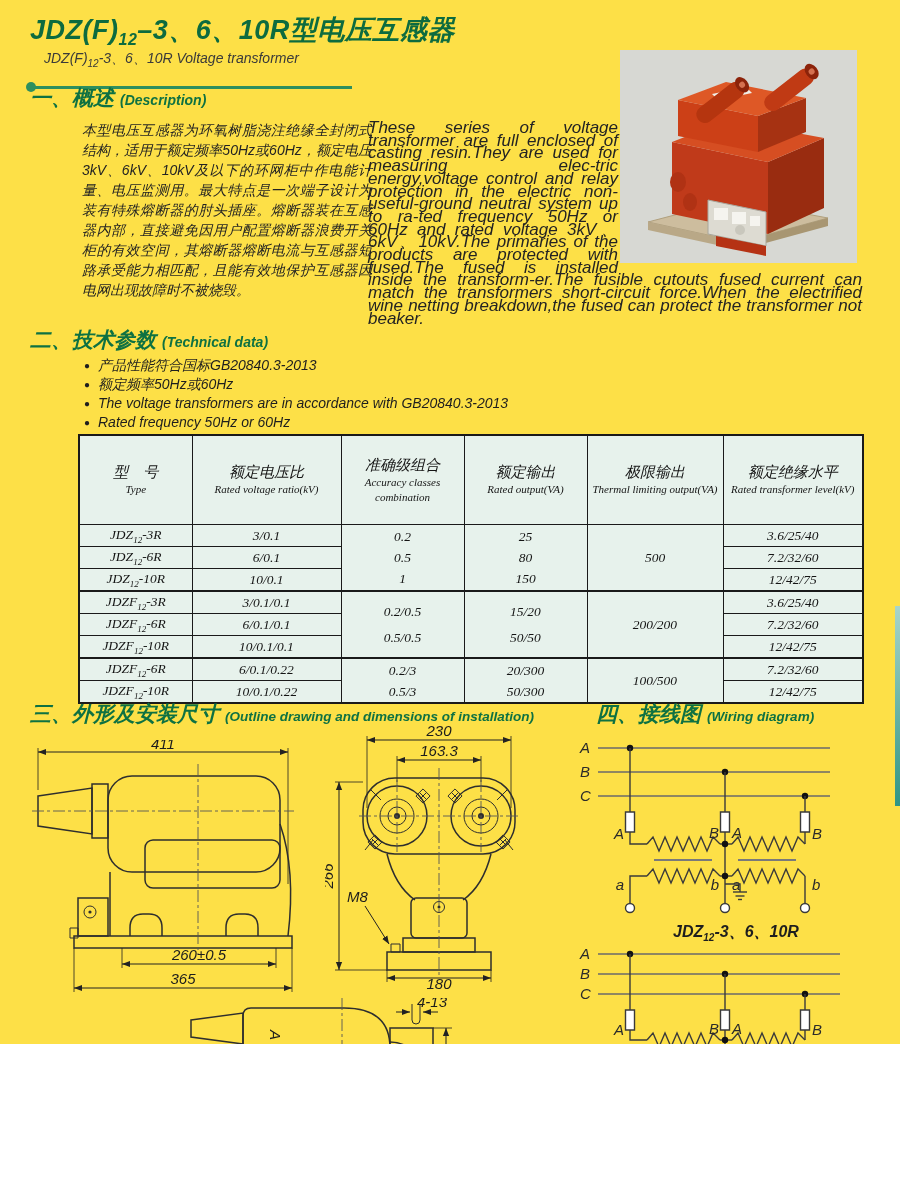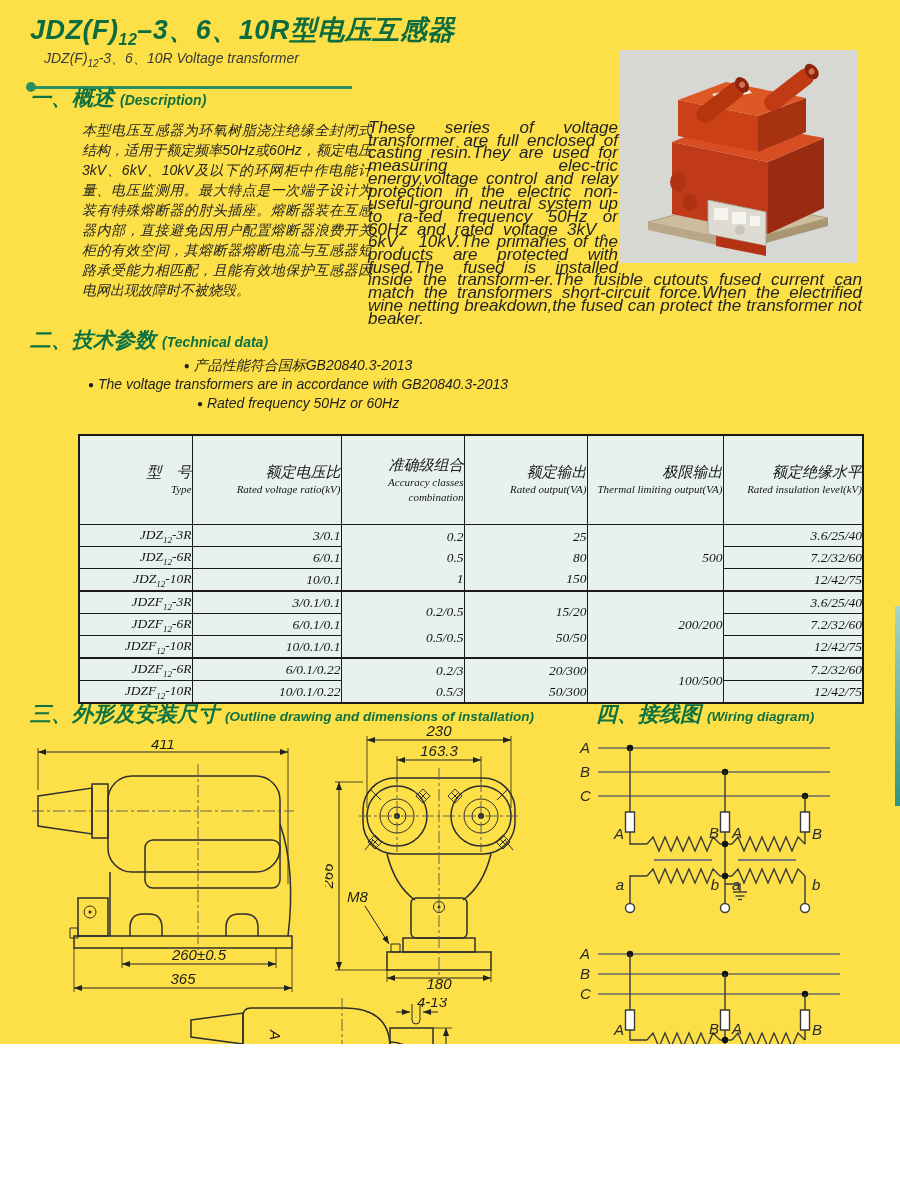--- a/index.html
+++ b/index.html
@@ -21,27 +21,27 @@
   .sec-h .en{font-size:14px;font-weight:bold;margin-left:6px;}
 
   
   .desc-zh{left:82px;top:120px;width:290px;font-size:14px;line-height:20px;text-align:justify;color:#232323;}
   .desc-en{left:368px;top:122px;width:494px;font-size:17px;line-height:12.7px;text-align:justify;color:#232323;}
   .img-spacer{float:right;width:244px;height:140px;}
   .photo{left:620px;top:50px;width:237px;height:213px;}
 
   
   .bullets{left:84px;top:356px;font-size:14px;color:#1e1e1e;}
-  .bullets .b-row{height:19px;line-height:19px;text-align:center;}
+  .bullets .b-row{height:19px;line-height:19px;}
   .bullets .dot{display:inline-block;width:14px;font-size:10px;vertical-align:1px;}
 
   
   .spec-table{left:78px;top:434px;width:784px;border-collapse:collapse;table-layout:fixed;
               background:#e7f2ec;font-family:"Liberation Serif","DejaVu Serif",serif;color:#141414;}
-  .spec-table th,.spec-table td{border:1px solid #1a1a1a;text-align:right;vertical-align:middle;padding:0;}
+  .spec-table th,.spec-table td{border:1px solid #1a1a1a;text-align:center;vertical-align:middle;padding:0;}
   .spec-table{border:2px solid #1a1a1a;}
   .spec-table th{height:88px;font-weight:normal;}
   .spec-table .h-zh{font-size:15px;}
   .spec-table .h-en{font-size:11px;line-height:15px;}
   .spec-table td{height:21px;font-size:13.5px;margin-top:12px;}
   .spec-table tr.gsep td{border-top:2px solid #1a1a1a;}
   .spec-table sub{font-size:9px;}
   .stack div{line-height:21px;}
   .stack2 div{line-height:26px;}
 
@@ -134,20 +134,21 @@
       <polygon points="96,186 146,196 146,206 96,196" fill="#b53214"></polygon>
     </g>
   </svg>
 
   <div class="abs sec-h" style="left:30px;top:326px;">
     <span class="zh">二、技术参数</span><span class="en">(Technical data)</span>
   </div>
 
   <div class="abs bullets">
     <div class="b-row"><span class="dot">●</span><span>产品性能符合国标GB20840.3-2013</span></div>
+    <div class="b-row"><span class="dot">●</span><span>额定频率50Hz或60Hz</span></div>
     <div class="b-row"><span class="dot">●</span><span>The voltage transformers are in accordance with GB20840.3-2013</span></div>
     <div class="b-row"><span class="dot">●</span><span>Rated frequency 50Hz or 60Hz</span></div>
   </div>
 
   <svg class="abs watermark" width="420" height="240" viewBox="0 0 420 240">
     <path d="M20,190 Q200,10 400,160" stroke="#dfeae3" stroke-width="20" fill="none" opacity="0.55"></path>
     <path d="M60,215 Q220,90 390,205" stroke="#e4eee8" stroke-width="14" fill="none" opacity="0.5"></path>
   </svg>
 
   <table class="abs spec-table">
@@ -176,21 +177,21 @@
       <th>
             <div class="h-zh">额定输出</div>
             <div class="h-en">Rated output(VA)</div>
           </th>
       <th>
             <div class="h-zh">极限输出</div>
             <div class="h-en">Thermal limiting output(VA)</div>
           </th>
       <th>
             <div class="h-zh">额定绝缘水平</div>
-            <div class="h-en">Rated insulation level(kV)</div>
+            <div class="h-en">Rated transformer level(kV)</div>
           </th>
     </tr>
     <tr>
       <td><span>JDZ</span><sub>12</sub><span>-3R</span></td>
       <td>3/0.1</td>
       <td rowspan="3" class="stack">
             <div>0.2</div>
             <div>0.5</div>
             <div>1</div>
           </td>
@@ -487,20 +488,21 @@
       <line class="wire" x1="161" y1="166" x2="175" y2="166"></line>
       <line class="wire" x1="163.5" y1="170" x2="172.5" y2="170"></line>
       <line class="wire" x1="166" y1="173.5" x2="170" y2="173.5"></line>
     </g>
     <g>
       <circle class="term" cx="58" cy="182" r="4.5"></circle>
         <circle class="term" cx="153" cy="182" r="4.5"></circle>
         <circle class="term" cx="233" cy="182" r="4.5"></circle>
     </g>
   </svg>
+  <div class="wcap" style="left:572px;top:922px;"><span>JDZ</span><sub>12</sub><span>-3、6、10R</span></div>
 
   <svg class="abs draw" style="left:572px;top:944px;" width="328" height="202" viewBox="0 0 328 202">
     <defs>
       <path id="zzB" d="M0,0 L6,-7 L12,7 L18,-7 L24,7 L30,-7 L36,7 L42,-7 L48,7 L54,-7 L60,7 L66,-7 L73,0" fill="none"></path>
     </defs>
     <g>
       <text class="wtxt" x="8" y="15">A</text>
         <line class="bus" x1="26" y1="10" x2="268" y2="10"></line>
       <text class="wtxt" x="8" y="35">B</text>
         <line class="bus" x1="26" y1="30" x2="268" y2="30"></line>

